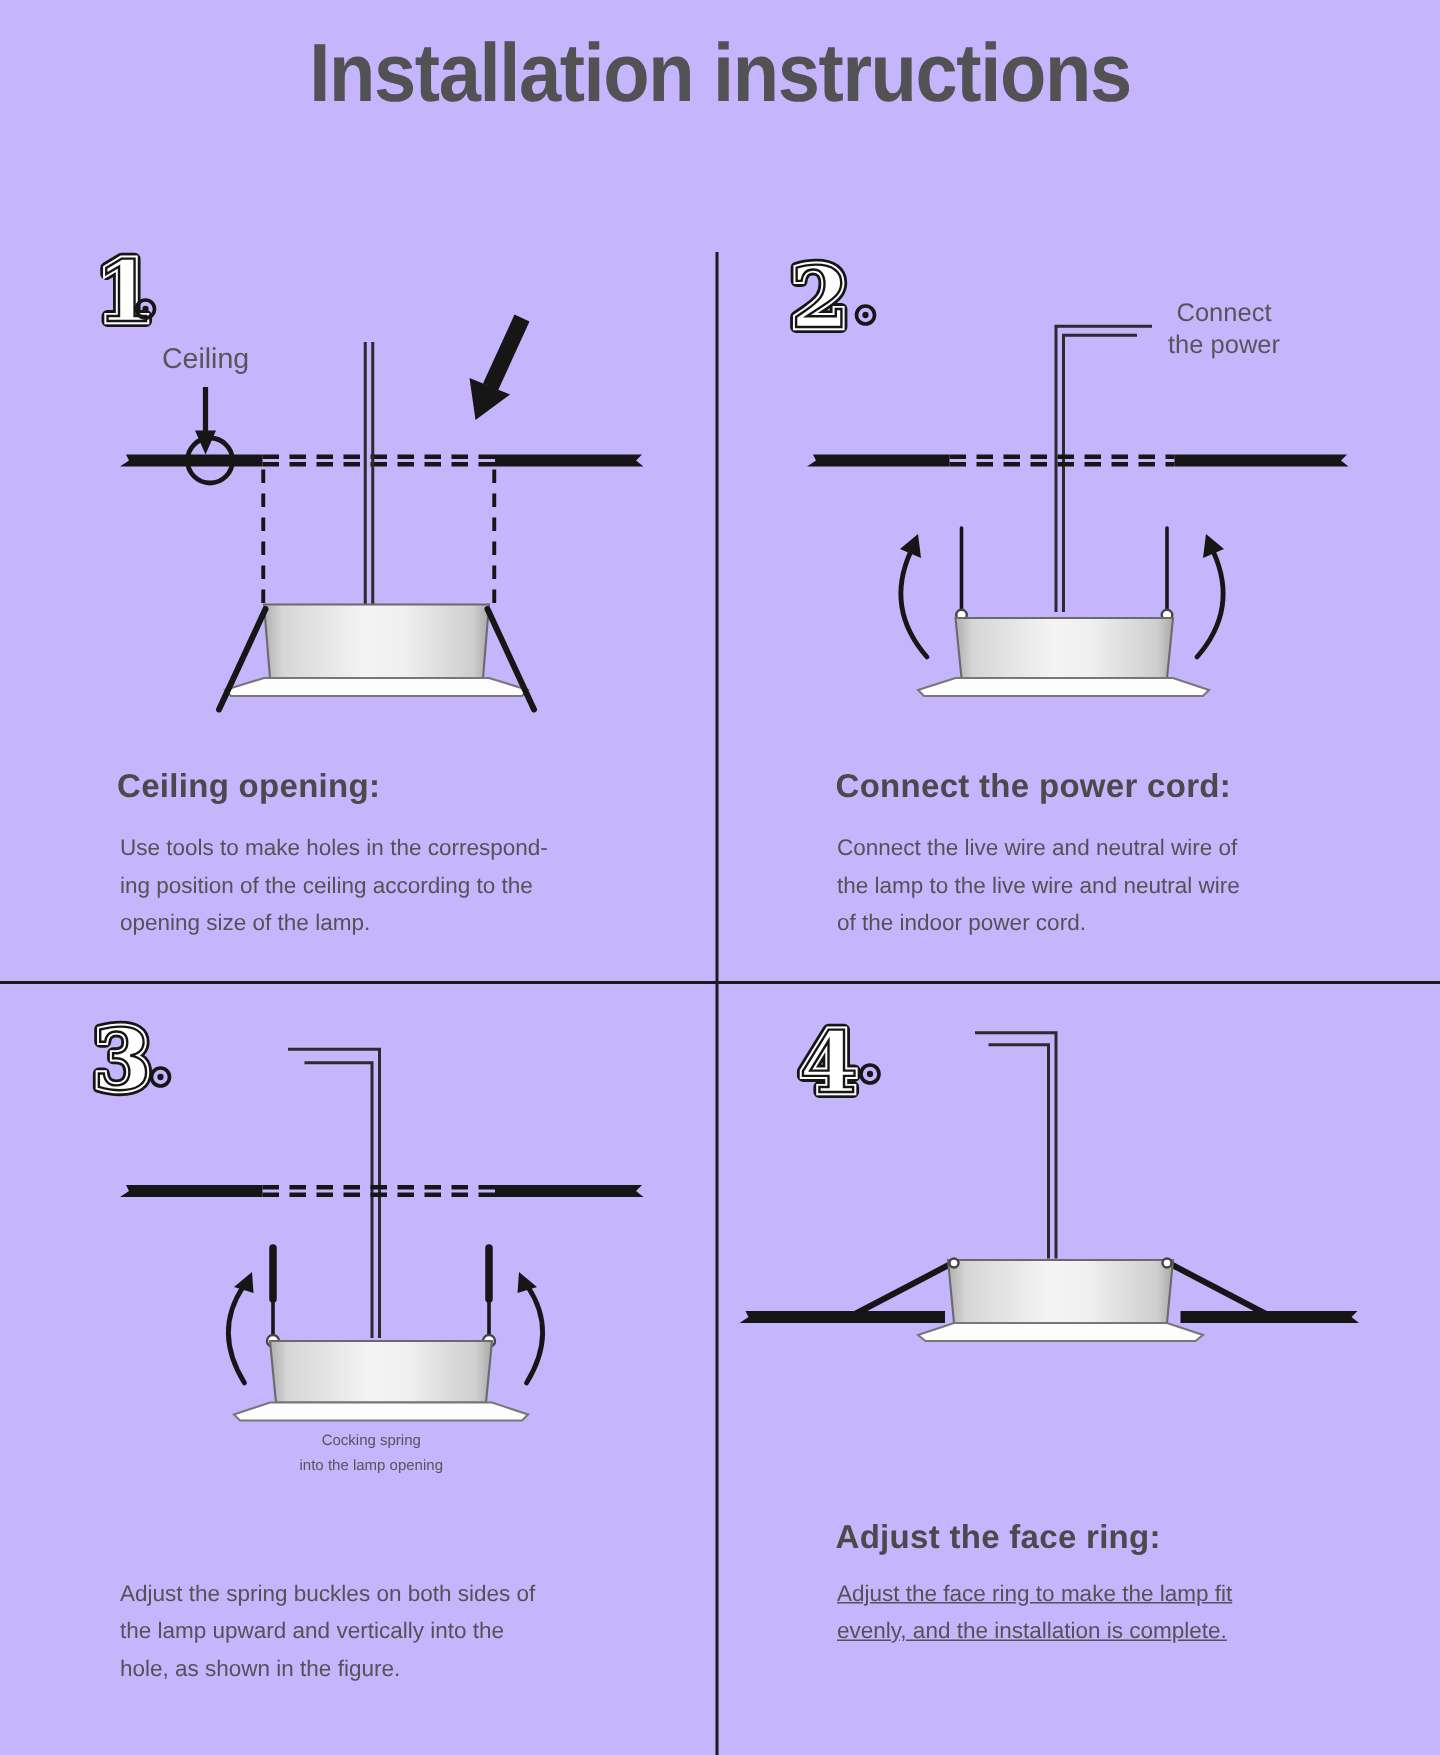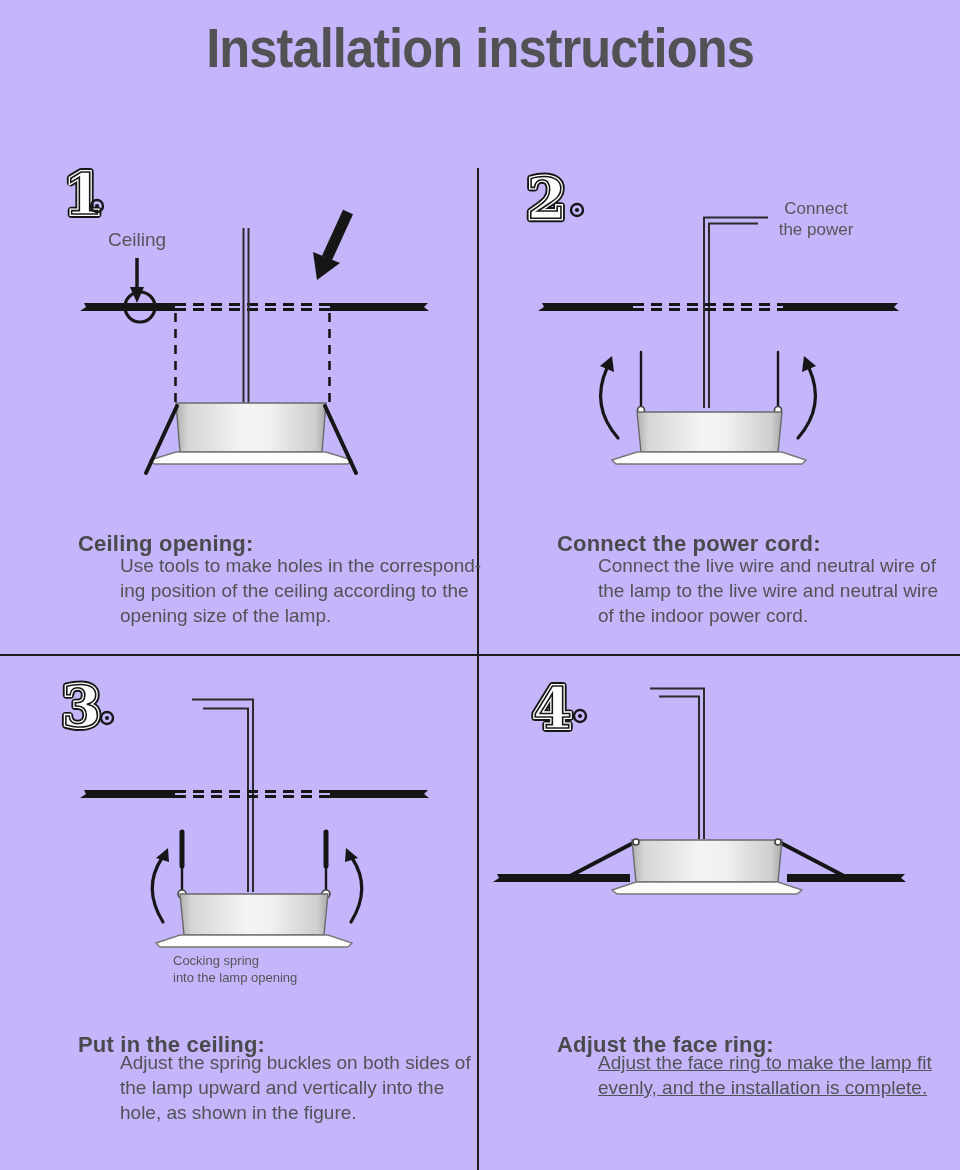--- a/index.html
+++ b/index.html
@@ -4,26 +4,26 @@
 <style>
   html,body{margin:0;padding:0;background:#ffffff;}
   #page{position:relative;width:960px;height:1170px;background:#c4b5fd;overflow:hidden;
         font-family:"Liberation Sans","DejaVu Sans",sans-serif;}
   #title{position:absolute;top:16px;left:0;width:960px;text-align:center;
          font-size:55px;font-weight:bold;color:#525254;letter-spacing:-1px;
          transform:scaleX(.92);transform-origin:50% 50%;}
   .divider-v{position:absolute;left:477px;top:168px;width:2px;height:1002px;background:#1c1c1c;}
   .divider-h{position:absolute;left:0;top:654px;width:960px;height:2px;background:#1c1c1c;}
   svg#diagrams{position:absolute;left:0;top:0;}
-  .heading{position:absolute;font-size:22px;font-weight:bold;color:#4a4a4c;letter-spacing:.2px;margin-top:20px;}
-  .bodytext{position:absolute;font-size:19px;line-height:25px;color:#535355;white-space:pre-line;margin-left:40px;}
+  .heading{position:absolute;font-size:22px;font-weight:bold;color:#4a4a4c;letter-spacing:.2px;}
+  .bodytext{position:absolute;font-size:15px;line-height:25px;color:#535355;white-space:pre-line;}
   .diag-label{position:absolute;color:#565658;white-space:pre-line;}
   #label-ceiling{left:108px;top:229px;font-size:19px;}
   #label-connect{left:768px;top:198px;width:96px;font-size:17px;line-height:21px;text-align:center;}
-  #label-cocking{left:173px;top:952px;width:185px;font-size:13px;line-height:17px;text-align:left;}
+  #label-cocking{left:155px;top:952px;width:185px;font-size:10px;line-height:17px;text-align:center;}
   
   .num{font-family:"DejaVu Serif","Liberation Serif",serif;font-weight:bold;font-size:56px;}
   .n1{fill:#fff;stroke:#161616;stroke-width:8;stroke-linejoin:round;}
   .n2{fill:none;stroke:#fff;stroke-width:4.2;}
   .n3{fill:#fff;stroke:#161616;stroke-width:1.6;}
   .ringO{fill:none;stroke:#161616;stroke-width:2.4;}
   .ringDot{fill:#161616;}
   .bar{fill:#161616;stroke:none;}
   .dash{stroke:#161616;stroke-width:3;stroke-dasharray:11 7;fill:none;}
   .dashv{stroke:#161616;stroke-width:2.6;stroke-dasharray:9 7;fill:none;}
@@ -201,21 +201,20 @@
   <div class="heading" style="left:78px;top:511px;">Ceiling opening:</div>
   <div class="bodytext" style="left:80px;top:553px;">Use tools to make holes in the correspond-
 ing position of the ceiling according to the
 opening size of the lamp.</div>
 
   <div class="heading" style="left:557px;top:511px;">Connect the power cord:</div>
   <div class="bodytext" style="left:558px;top:553px;">Connect the live wire and neutral wire of
 the lamp to the live wire and neutral wire
 of the indoor power cord.</div>
 
-  <div class="heading" style="left:78px;top:1012px;">Put in the ceiling:</div>
   <div class="bodytext" style="left:80px;top:1050px;">Adjust the spring buckles on both sides of
 the lamp upward and vertically into the
 hole, as shown in the figure.</div>
 
   <div class="heading" style="left:557px;top:1012px;">Adjust the face ring:</div>
   <div class="bodytext" style="left:558px;top:1050px;text-decoration:underline;">Adjust the face ring to make the lamp fit
 evenly, and the installation is complete.</div>
 
 </div>
 

